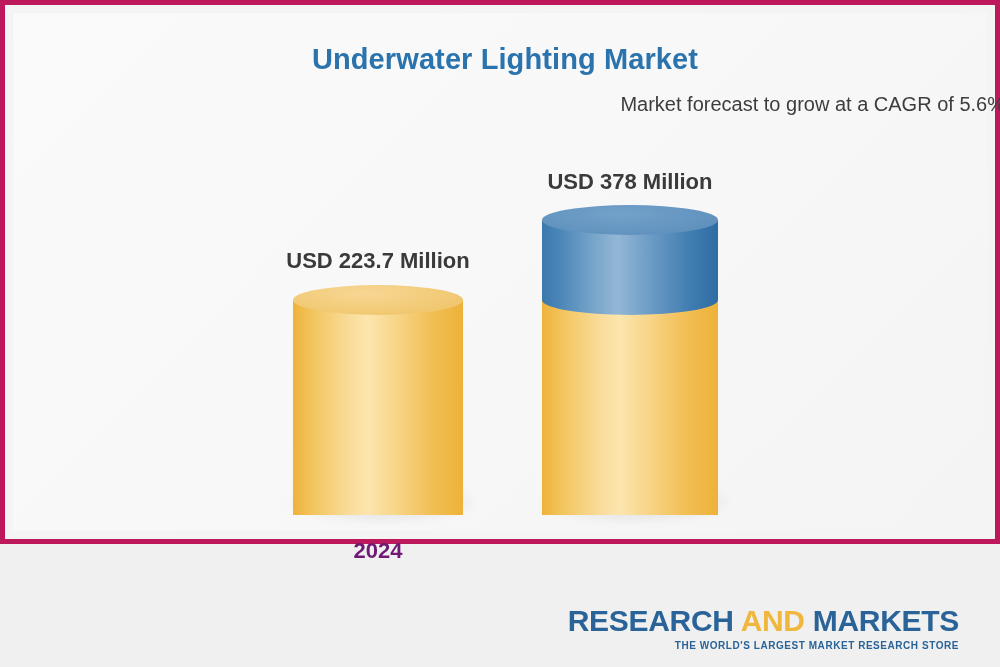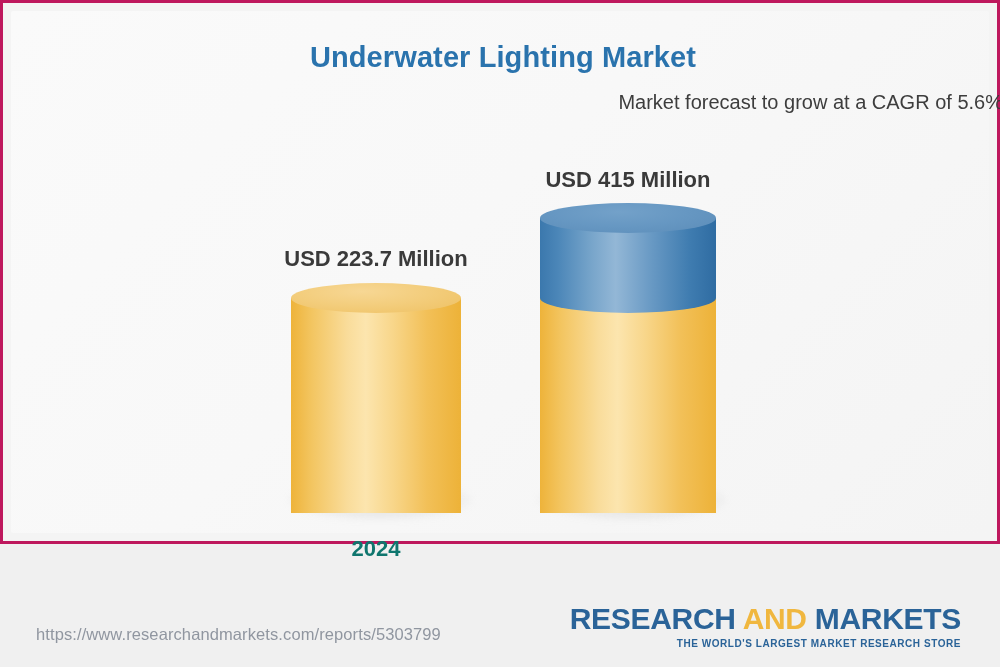--- a/index.html
+++ b/index.html
@@ -12,21 +12,21 @@
     background: #f0f0f0;
     font-family: "Liberation Sans", sans-serif;
     overflow: hidden;
   }
   .canvas {
     position: relative;
     width: 1000px;
     height: 544px;
     background: #f4f4f4;
     box-sizing: border-box;
-    border: 3px solid #be185d;
+    border: 5px solid #be185d;
   }
   .inner-panel {
     position: absolute;
     left: 8px;
     top: 8px;
     right: 8px;
     bottom: 8px;
     background: linear-gradient(135deg, #fafafa 0%, #f8f8f8 45%, #f4f4f4 100%);
     border-radius: 2px;
   }
@@ -128,21 +128,21 @@
     font-size: 22px;
     font-weight: bold;
     color: #3a3a3a;
     white-space: nowrap;
   }
   .cat-label {
     position: absolute;
     text-align: center;
     font-size: 22px;
     font-weight: bold;
-    color: #0f766e;
+    color: #701a75;
     white-space: nowrap;
   }
 
   
   .source-url {
     position: absolute;
     left: 33px;
     top: 622px;
     font-size: 16.5px;
     color: #9096a0;
@@ -204,22 +204,21 @@
         <div class="seg-body y-body" style="top:0; height:215px;"></div>
       </div>
 
       <div class="seg" style="left:0; top:0; width:176px; height:110px;">
         <div class="seg-body b-body" style="top:15px; height:80px;"></div>
         <div class="seg-cap b-body" style="top:80px; height:30px;"></div>
         <div class="seg-cap b-cap-top" style="top:0; height:30px;"></div>
       </div>
     </div>
 
-    <div class="value-label" style="left:525px; top:164px; width:200px;">USD 415 Million</div>
+    <div class="value-label" style="left:525px; top:164px; width:200px;">USD 378 Million</div>
   </div>
 
-  <div class="source-url">https://www.researchandmarkets.com/reports/5303799</div>
 
   <div class="brand">
     <div class="brand-main"><span>RESEARCH </span><span class="brand-and">AND </span><span>MARKETS</span></div>
     <div class="brand-tag">THE WORLD'S LARGEST MARKET RESEARCH STORE</div>
   </div>
 </div>
 
 </body></html>

